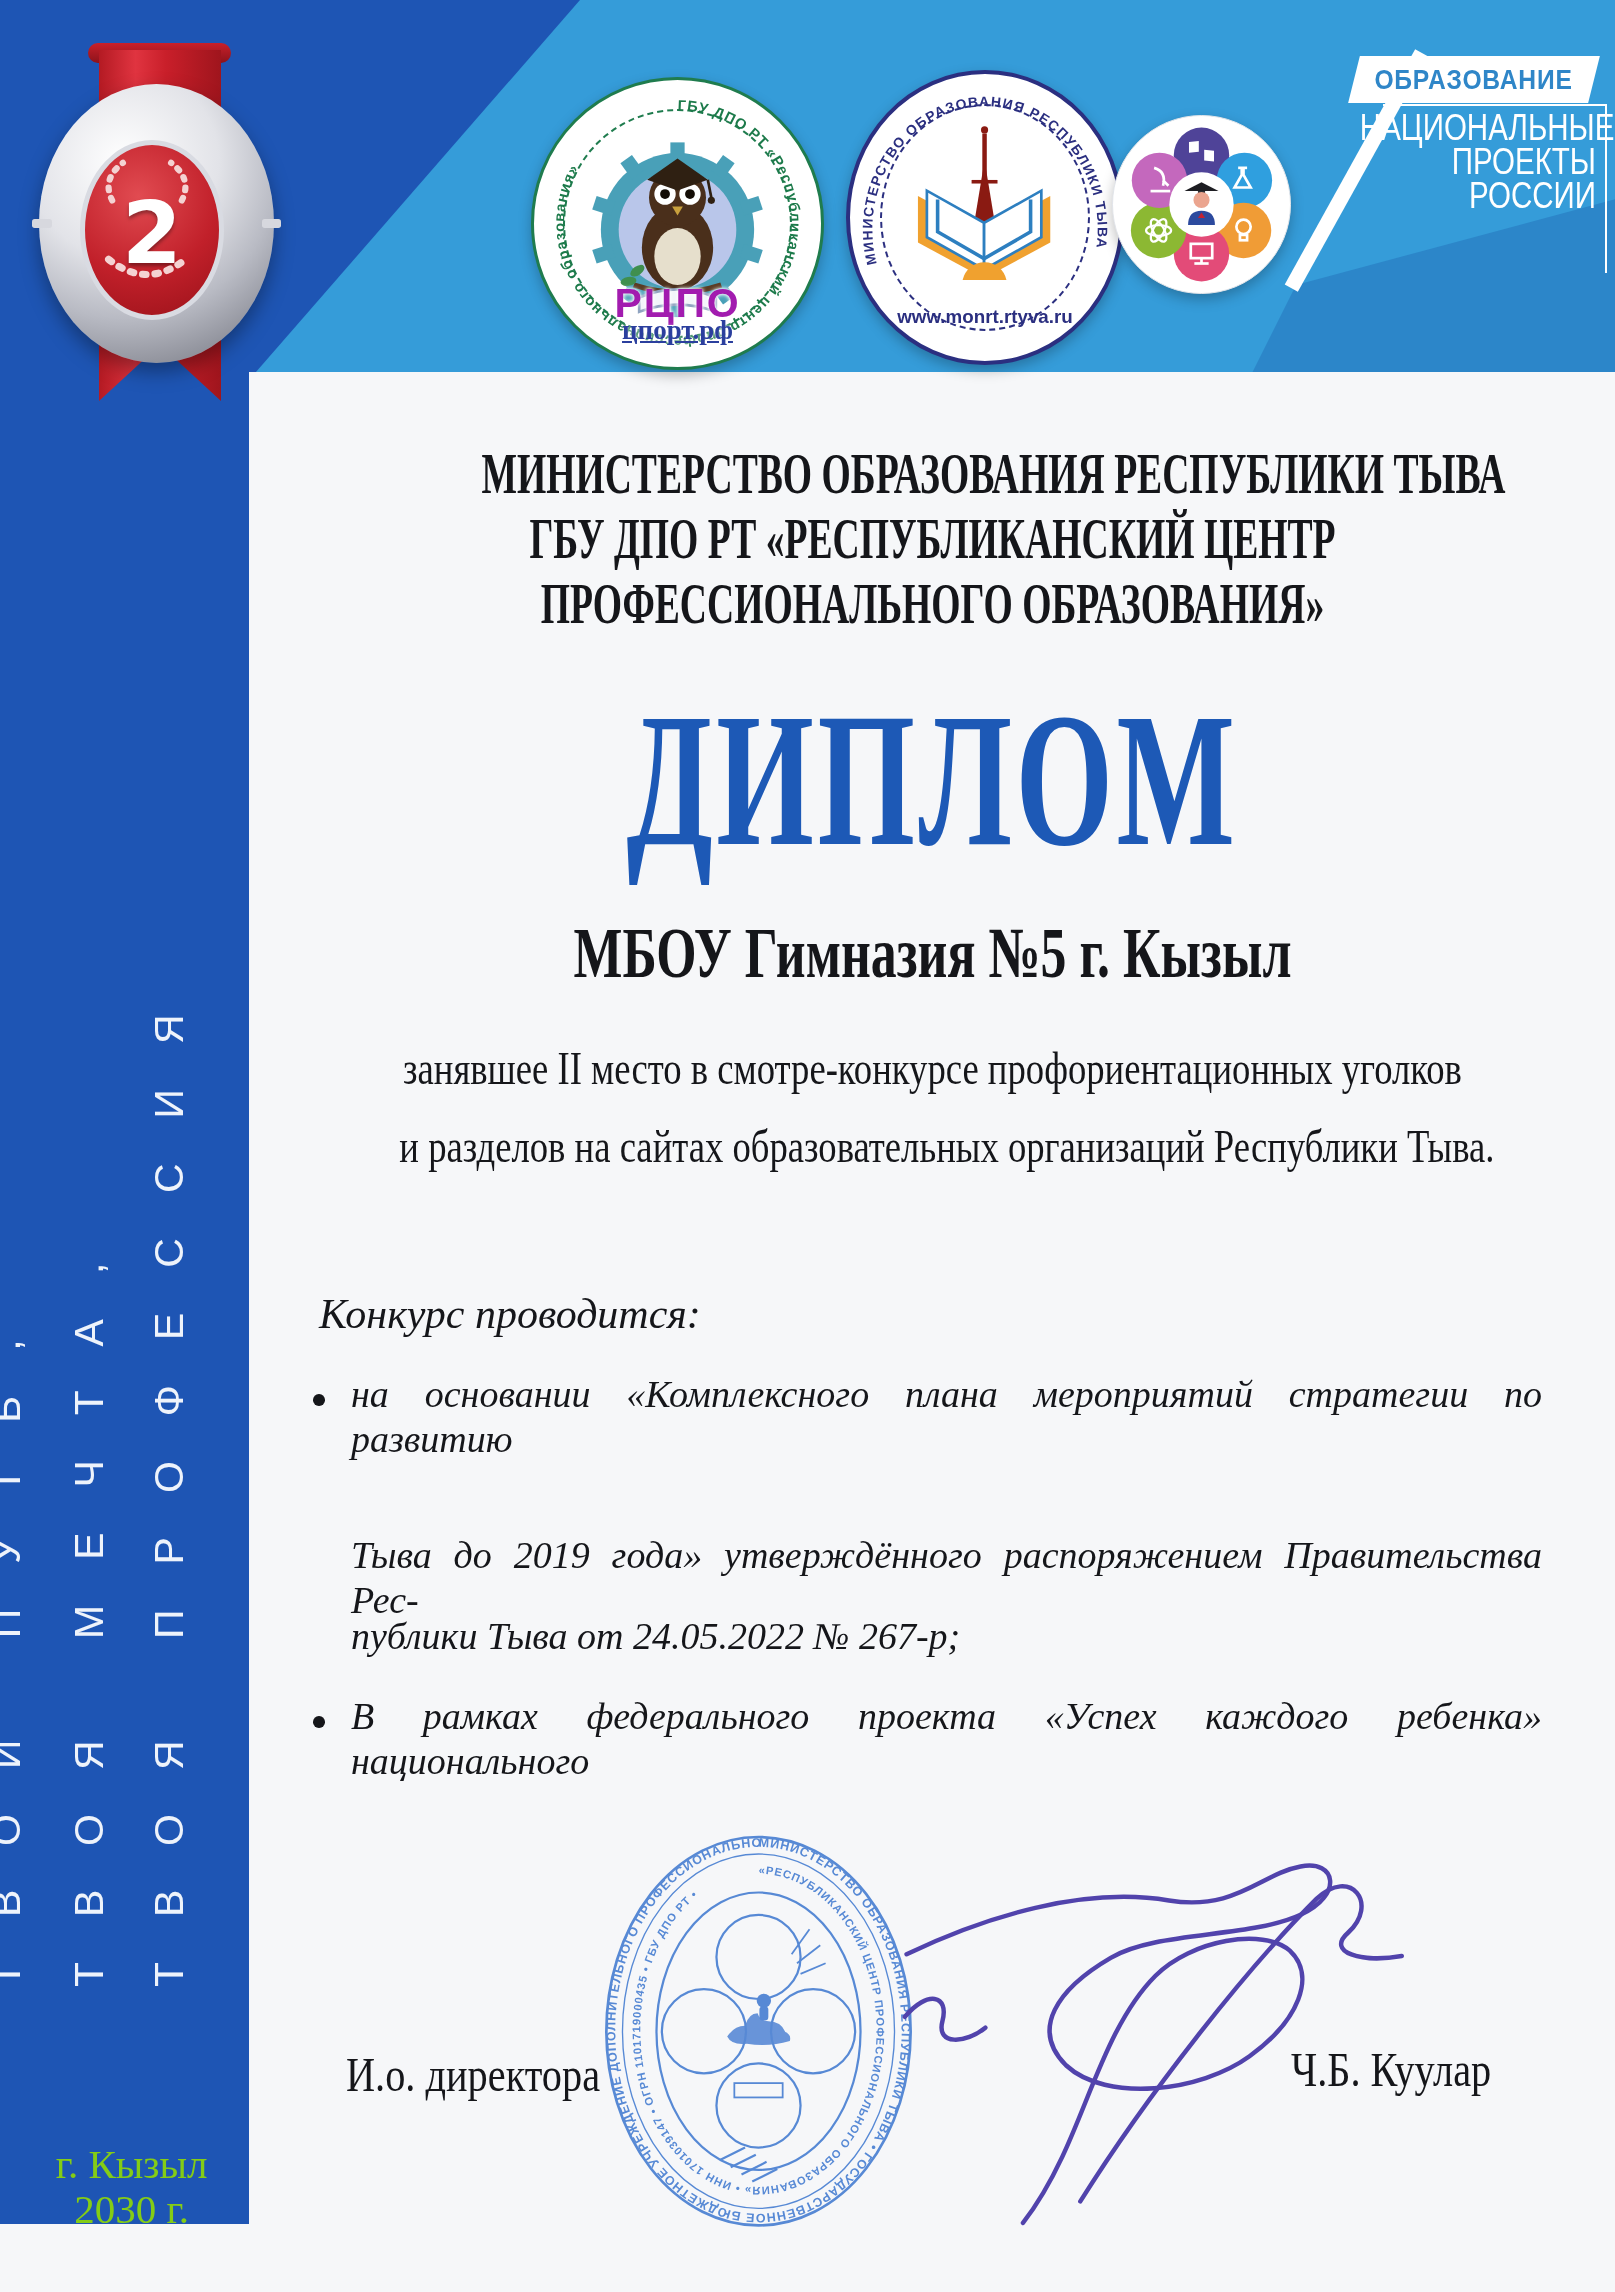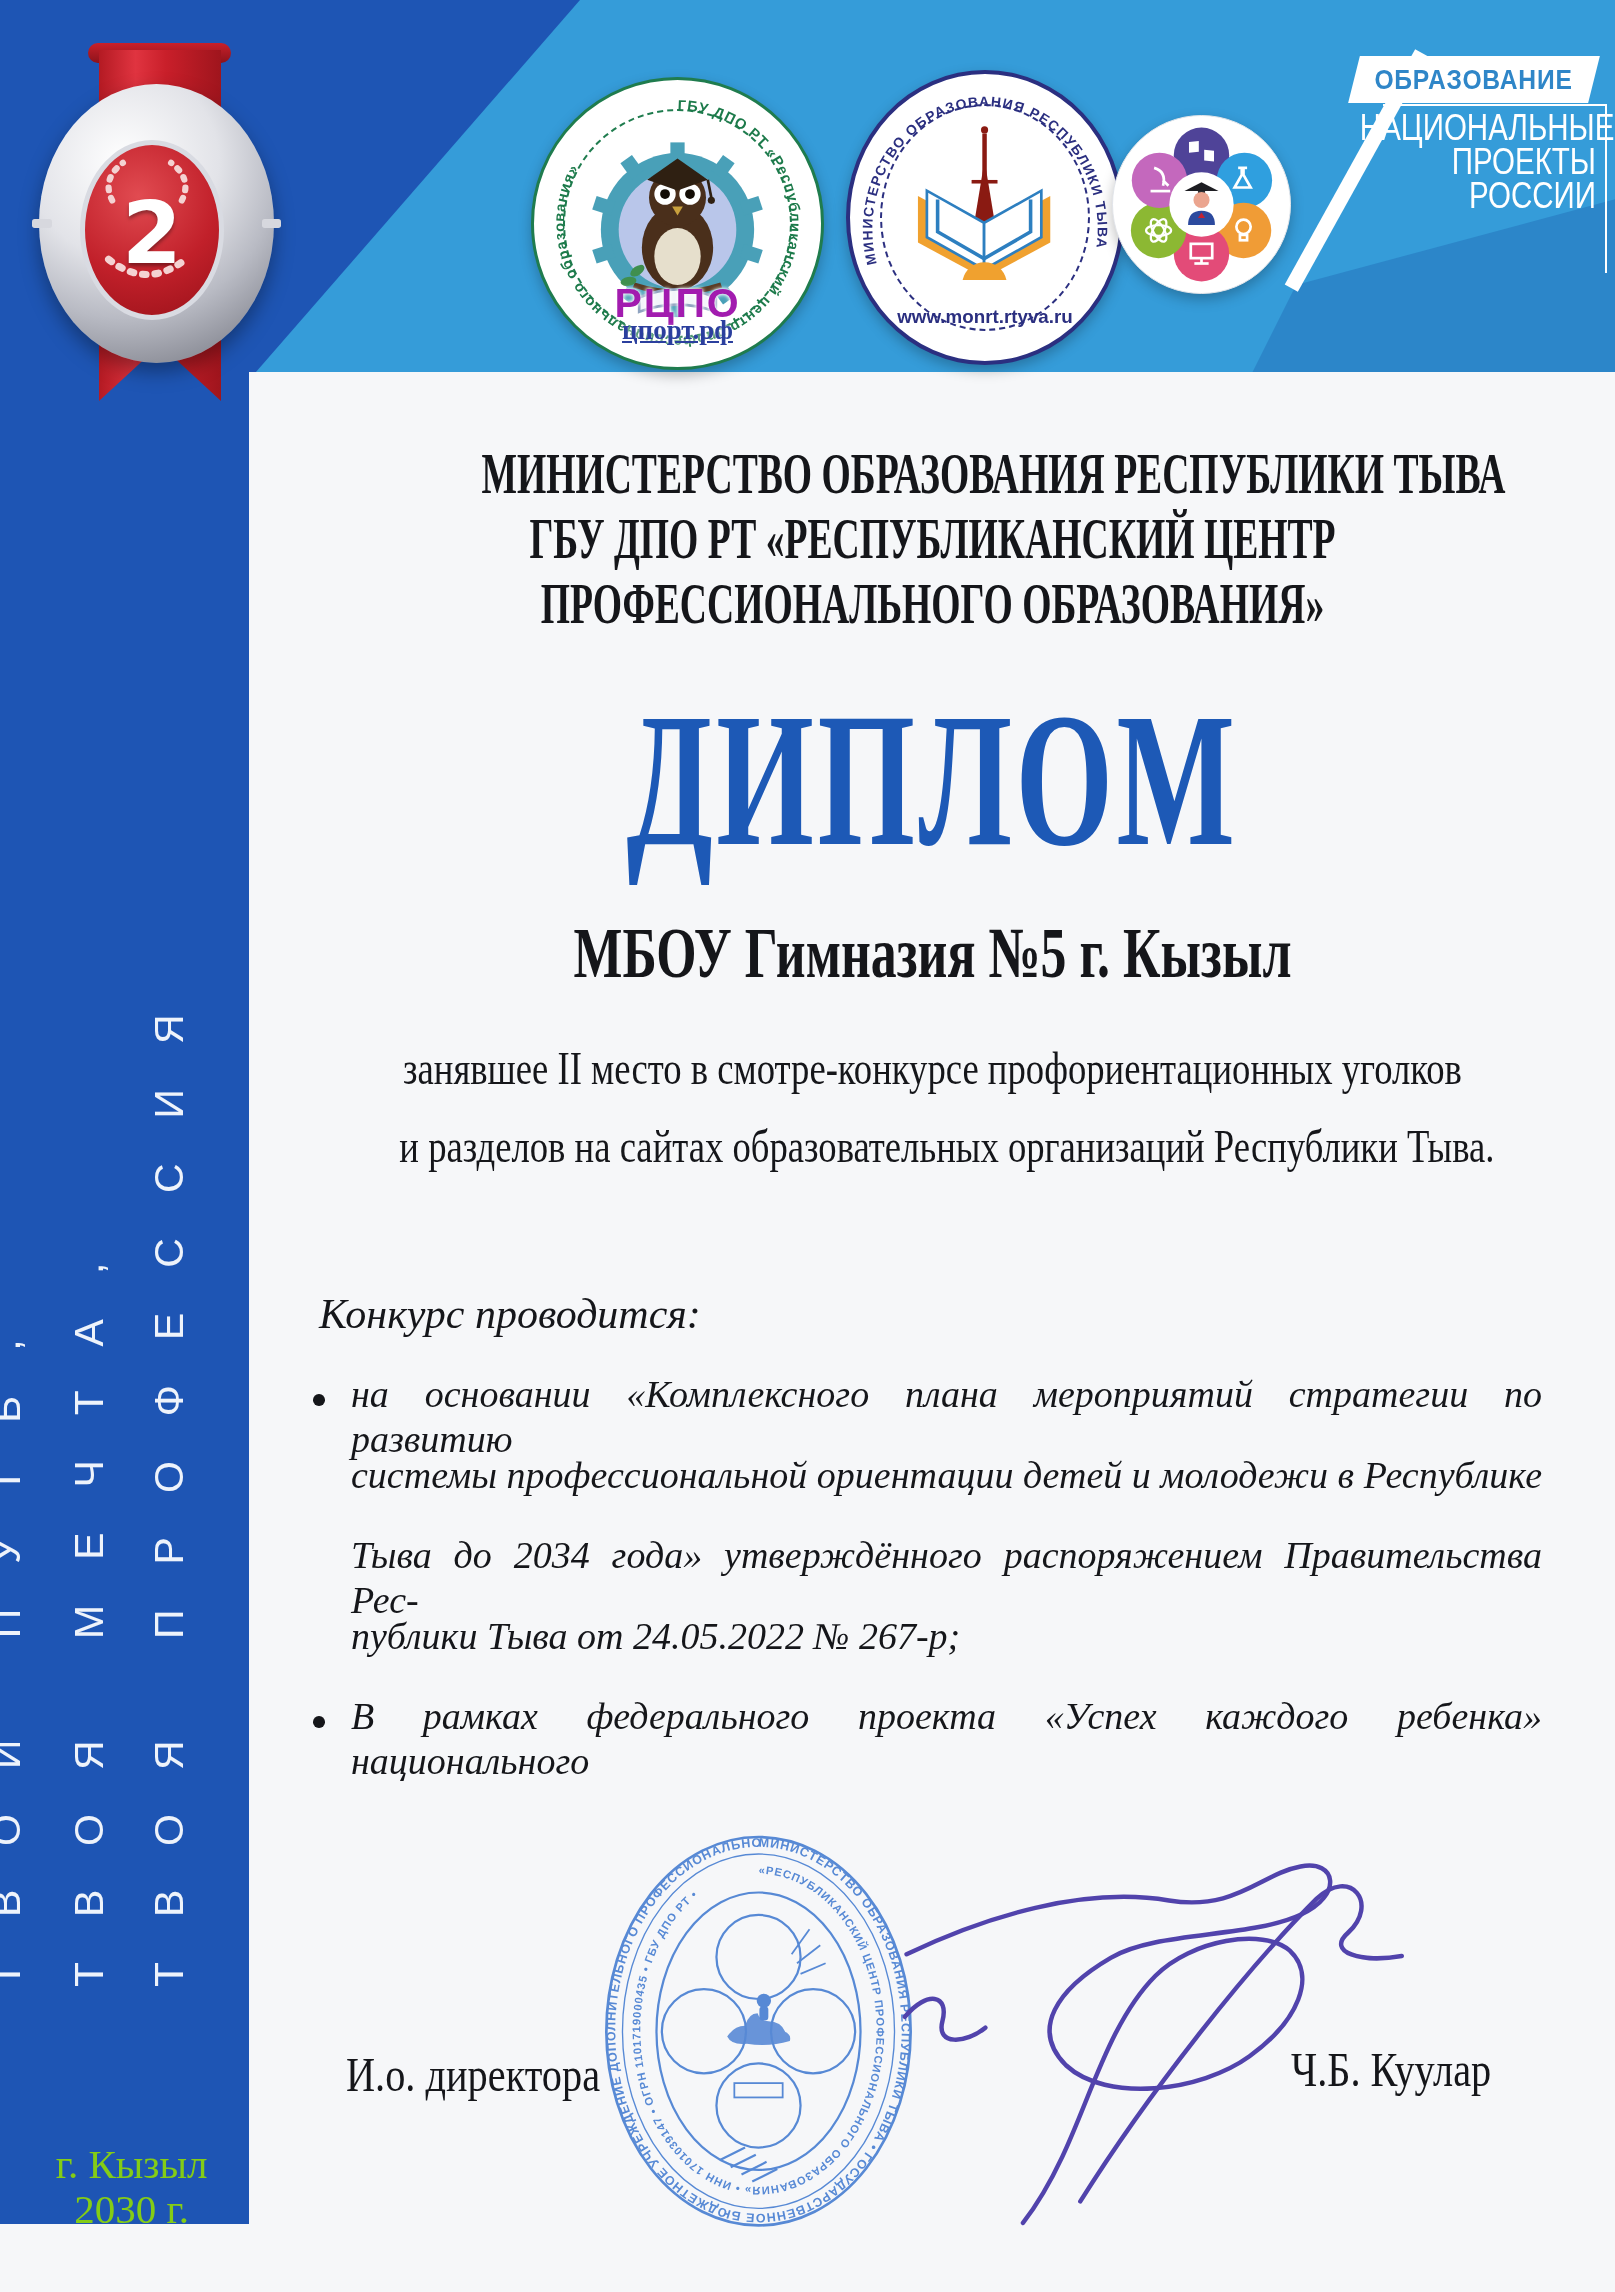--- a/index.html
+++ b/index.html
@@ -254,22 +254,21 @@
 
   <div class="abs page-center" id="recipient">МБОУ Гимназия №5  г. Кызыл</div>
 
   <div class="abs page-center award-line" id="award1">занявшее II место в смотре-конкурсе профориентационных уголков</div>
   <div class="abs page-center award-line" id="award2">и разделов на сайтах образовательных организаций Республики Тыва.</div>
 
   <div class="abs italic-block" id="intro">Конкурс проводится:</div>
 
   <div class="bullet-dot" style="left:313px;top:1394px;"></div>
   <div class="bline" style="top:1372px;">на основании «Комплексного плана мероприятий стратегии по развитию</div>
-  <div class="bline" style="top:1453px;">системы профессиональной ориентации детей и молодежи в Республике</div>
-  <div class="bline" style="top:1533px;">Тыва до 2034 года»  утверждённого распоряжением Правительства Рес-</div>
+  <div class="bline" style="top:1533px;">Тыва до 2019 года»  утверждённого распоряжением Правительства Рес-</div>
   <div class="bline last" style="top:1614px;">публики Тыва от 24.05.2022 № 267-р;</div>
 
   <div class="bullet-dot" style="left:313px;top:1716px;"></div>
   <div class="bline" style="top:1694px;">В рамках федерального проекта «Успех каждого ребенка» национального</div>
 
   <div class="side-col" style="left:30px;">ТВОЙ ПУТЬ,</div>
   <div class="side-col" style="left:113px;">ТВОЯ МЕЧТА,</div>
   <div class="side-col" style="left:193px;">ТВОЯ ПРОФЕССИЯ</div>
 
   <div class="abs" id="place-year">

